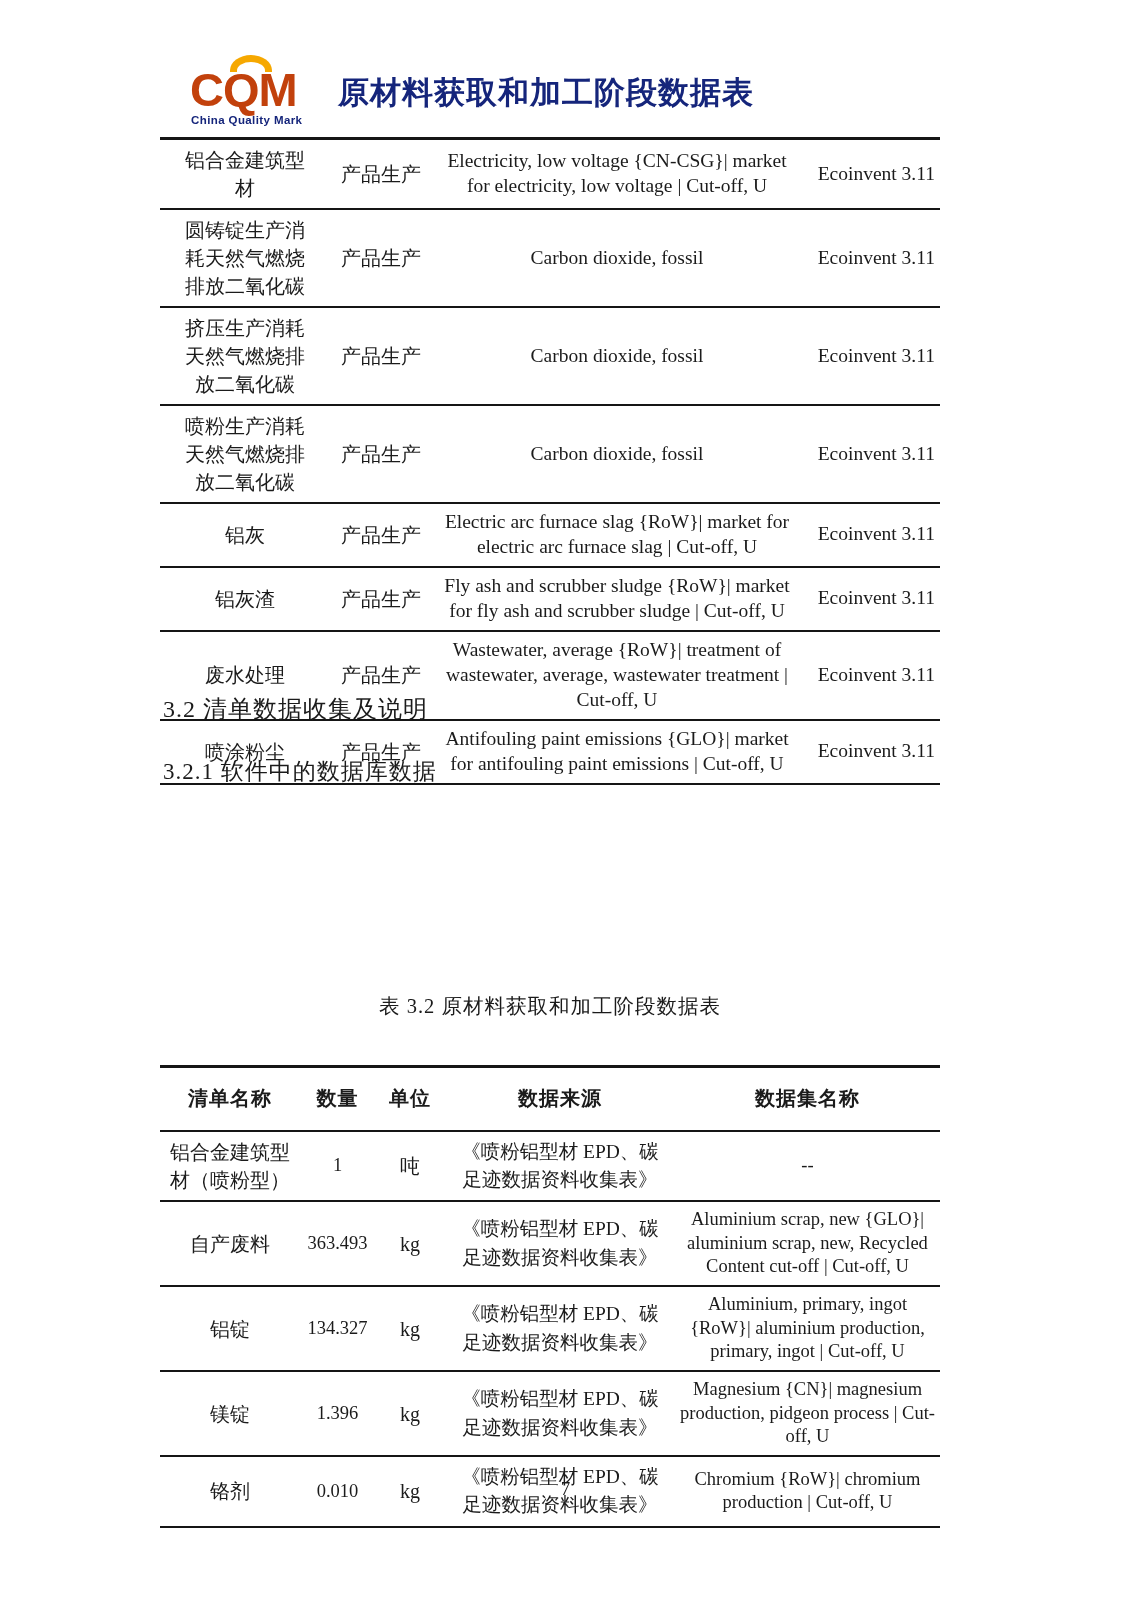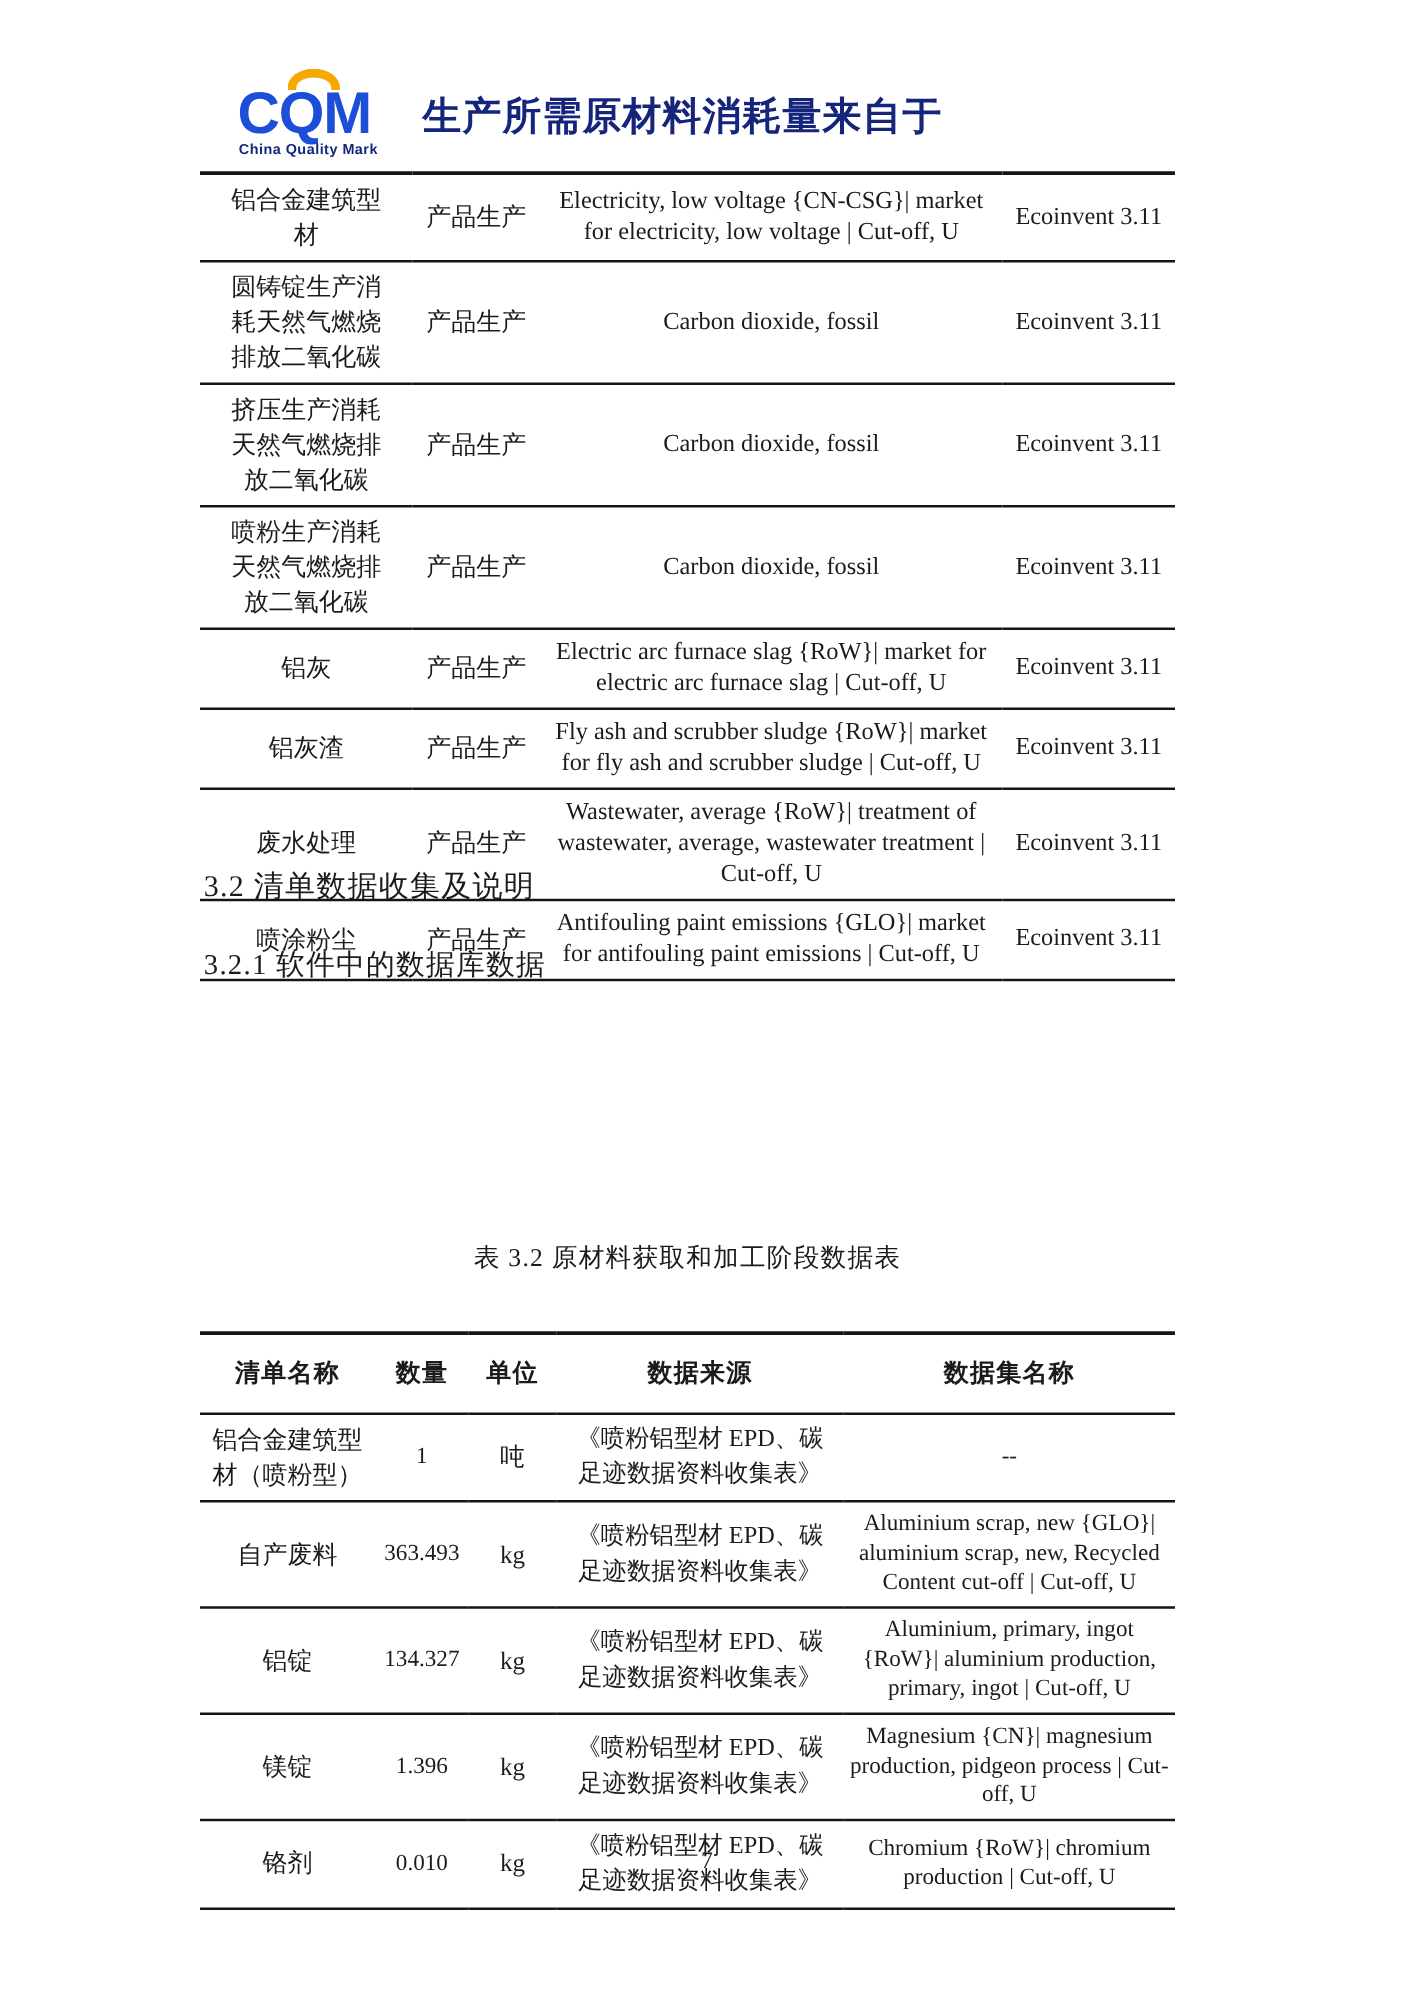--- a/index.html
+++ b/index.html
@@ -12,21 +12,21 @@
     overflow: hidden;
   }
 
   
   .hdr { position: absolute; top: 56px; left: 190px; width: 780px; height: 70px; }
   .logo { position: relative; width: 150px; height: 70px; display: inline-block; vertical-align: top; }
   .logo-cqm {
     position: absolute; top: 10px; left: 0;
     font-family: "Liberation Sans", sans-serif;
     font-weight: bold; font-size: 47px; letter-spacing: -1px;
-    color: #1d4ed8; line-height: 1;
+    color: #c2410c; line-height: 1;
   }
   .logo-arc {
     position: absolute; top: -1px; left: 40px;
     width: 42px; height: 17px;
     border: 7px solid #f6a800; border-bottom: none;
     border-radius: 22px 22px 0 0 / 16px 16px 0 0;
   }
   .logo-sub {
     position: absolute; top: 58px; left: 1px;
     font-family: "Liberation Sans", sans-serif;
@@ -49,21 +49,21 @@
     padding: 6px 5px;
   }
   .zh { font-size: 20px; line-height: 1.4; }
   .en { font-size: 19.5px; line-height: 1.28; }
 
   
   #t1 { top: 137px; }
   #t1 .c1 { width: 170px; padding: 6px 17px; }
   #t1 .c2 { width: 102px; }
   #t1 .c3 { width: 370px; }
-  #t1 .c4 { width: 138px; }
+  #t1 .c4 { width: 138px; text-align: right; }
   #t1 tr:nth-child(1) { height: 63px; }
   #t1 tr:nth-child(2) { height: 83px; }
   #t1 tr:nth-child(3) { height: 72px; }
   #t1 tr:nth-child(4) { height: 73px; }
   #t1 tr:nth-child(5) { height: 59px; }
   #t1 tr:nth-child(6) { height: 63px; }
   #t1 tr:nth-child(7) { height: 68px; }
   #t1 tr:nth-child(8) { height: 60px; }
 
   
@@ -105,21 +105,21 @@
 </style>
 </head>
 <body>
 
 <div class="hdr">
   <div class="logo">
     <div class="logo-arc"></div>
     <div class="logo-cqm">CQM</div>
     <div class="logo-sub">China Quality Mark</div>
   </div>
-  <div class="company">生产所需原材料消耗量来自于</div>
+  <div class="company">原材料获取和加工阶段数据表</div>
 </div>
 
 <table class="doc-table" id="t1">
   <tbody>
   <tr>
     <td class="c1 zh">铝合金建筑型材</td>
     <td class="c2 zh">产品生产</td>
     <td class="c3 en">Electricity, low voltage {CN-CSG}| market for electricity, low voltage | Cut-off, U</td>
     <td class="c4 en">Ecoinvent 3.11</td>
   </tr>

